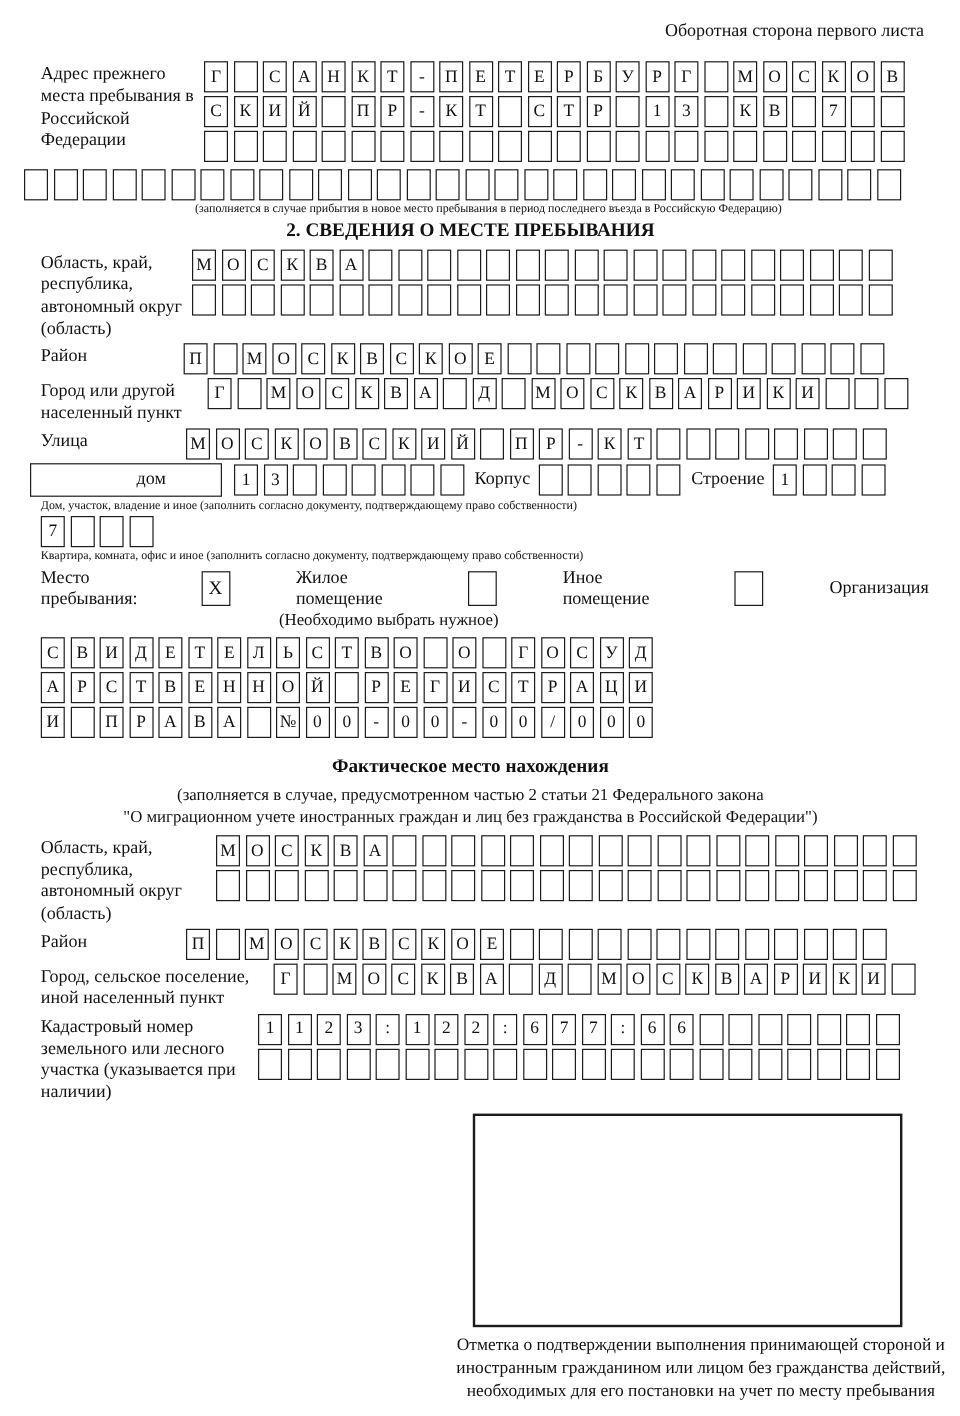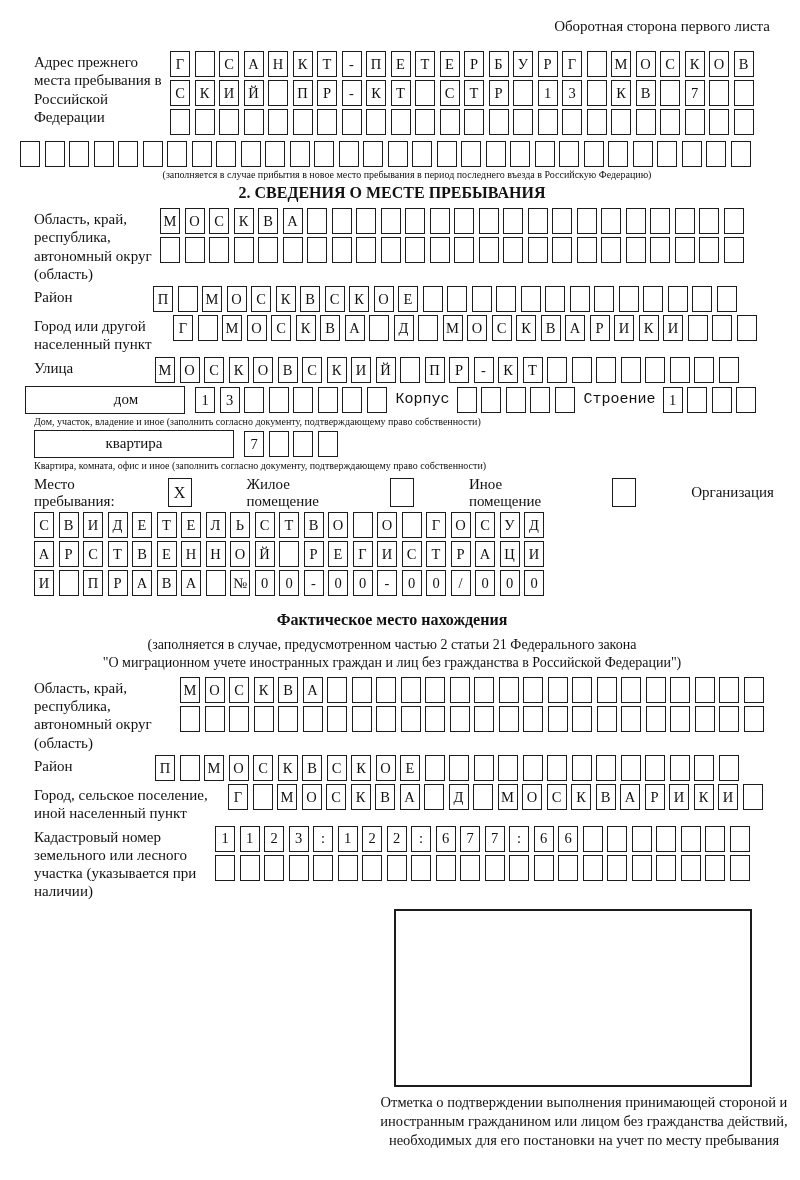--- a/index.html
+++ b/index.html
@@ -24,21 +24,21 @@
   .sec-title{font-size:16px;font-weight:bold;text-align:center;margin:4px 30px 6px 0;}
 
   .w136{width:136px}.w126{width:126px}.w119{width:119px}.w139{width:139px}
   .w121{width:121px}.w208{width:208px}.w146{width:146px}.w194{width:194px}.w181{width:181px}
 
   .dom-row{display:flex;align-items:center;margin:3px 0 2px -9px;}
   .named-box{box-sizing:border-box;border:1.7px solid #1c1c1c;height:28px;
              display:inline-flex;align-items:center;justify-content:center;font-size:15px;}
   .named-box.dom{width:160px;margin-right:10px;padding-left:42px;}
   .named-box.kvartira{width:200px;margin-right:10px;}
-  .mini-label{font-size:15px;margin:0 7px 0 9px;font-family:Liberation Mono, monospace;}
+  .mini-label{font-size:15px;margin:0 7px 0 9px;}
   .kv-row{display:flex;align-items:center;margin:3px 0 2px 0;}
 
   .mesto-row{display:flex;align-items:center;margin:5px 0 2px 0;gap:45px;}
   .mlabel{font-size:15px;margin-right:8px;}
   .opt-label{font-size:15px;margin:0 26px 0 10px;}
   .checkbox{box-sizing:border-box;width:24px;height:29px;border:1.7px solid #1c1c1c;
             display:inline-flex;align-items:center;justify-content:center;font-size:16px;flex-shrink:0;}
   .mesto-note{width:580px;text-align:center;font-size:14px;margin:1px 0 5px 0;}
 
   .fact-title{font-size:16px;font-weight:bold;text-align:center;margin:12px 30px 8px 0;}
@@ -346,39 +346,39 @@
     <span class="boxes inline">
         <span class="box">1</span>
         <span class="box"></span>
         <span class="box"></span>
         <span class="box"></span>
       </span>
   </div>
   <div class="caption left">Дом, участок, владение и иное (заполнить согласно документу, подтверждающему право собственности)</div>
 
   <div class="kv-row">
-    <span class="named-box kvartira">квартира</span>
     <span class="boxes inline">
         <span class="box">7</span>
         <span class="box"></span>
         <span class="box"></span>
         <span class="box"></span>
       </span>
   </div>
   <div class="caption left">Квартира, комната, офис и иное (заполнить согласно документу, подтверждающему право собственности)</div>
 
   <div class="mesto-row">
     <span class="mlabel">Место пребывания:</span>
     <span class="checkbox">X</span>
     <span class="opt-label">Жилое помещение</span>
     <span class="checkbox"></span>
     <span class="opt-label">Иное помещение</span>
     <span class="checkbox"></span>
     <span class="opt-label">Организация</span>
   </div>
+  <div class="mesto-note">(Необходимо выбрать нужное)</div>
 
   <div class="field">
     <div class="stack">
       <div class="boxes">
           <span class="box">С</span>
           <span class="box">В</span>
           <span class="box">И</span>
           <span class="box">Д</span>
           <span class="box">Е</span>
           <span class="box">Т</span>

